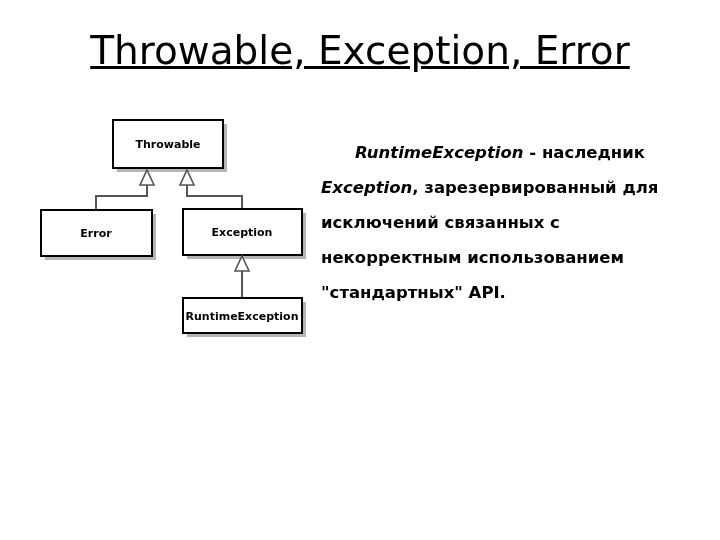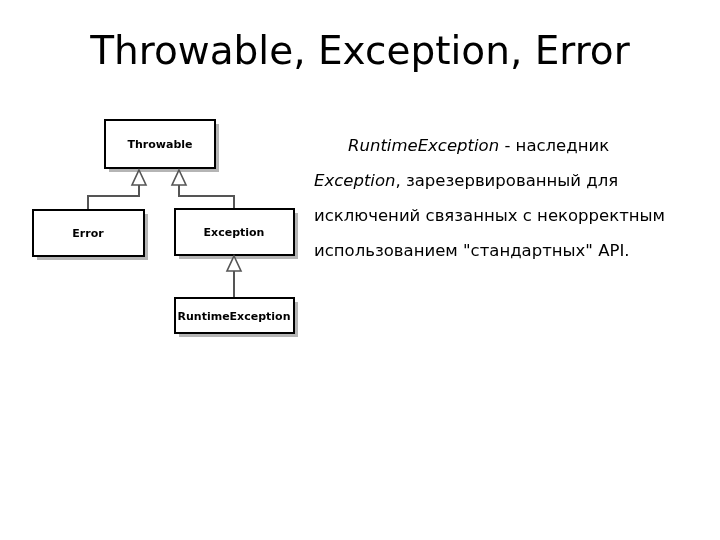--- a/index.html
+++ b/index.html
@@ -27,26 +27,27 @@
     top: 28px;
     width: 720px;
     text-align: center;
     font-family: "DejaVu Sans", sans-serif;
     font-size: 39px;
     font-weight: 400;
     line-height: 46px;
     color: #000000;
     letter-spacing: 0px;
     white-space: nowrap;
+    text-decoration: underline;
   }
 
   
   #uml-diagram {
     position: absolute;
-    left: 4px;
+    left: 12px;
     top: 0;
     width: 300px;
     height: 360px;
     padding-left: 9px;
   }
   #uml-diagram svg {
     display: block;
   }
   .uml-box-label {
     font-family: "DejaVu Sans", sans-serif;
@@ -60,22 +61,23 @@
     position: absolute;
     left: 306px;
     top: 120px;
     width: 376px;
     font-family: "DejaVu Sans", sans-serif;
     font-size: 16.5px;
     line-height: 35px;
     color: #000000;
   }
   #body-text p {
-    margin: 8px;
+    margin: 15px;
     text-indent: 34px;
+    font-weight: bold;
   }
   #body-text p.spacer {
     height: 35px;
     text-indent: 0;
   }
   #body-text .it {
     font-style: italic;
   }
 </style>
 </head>

